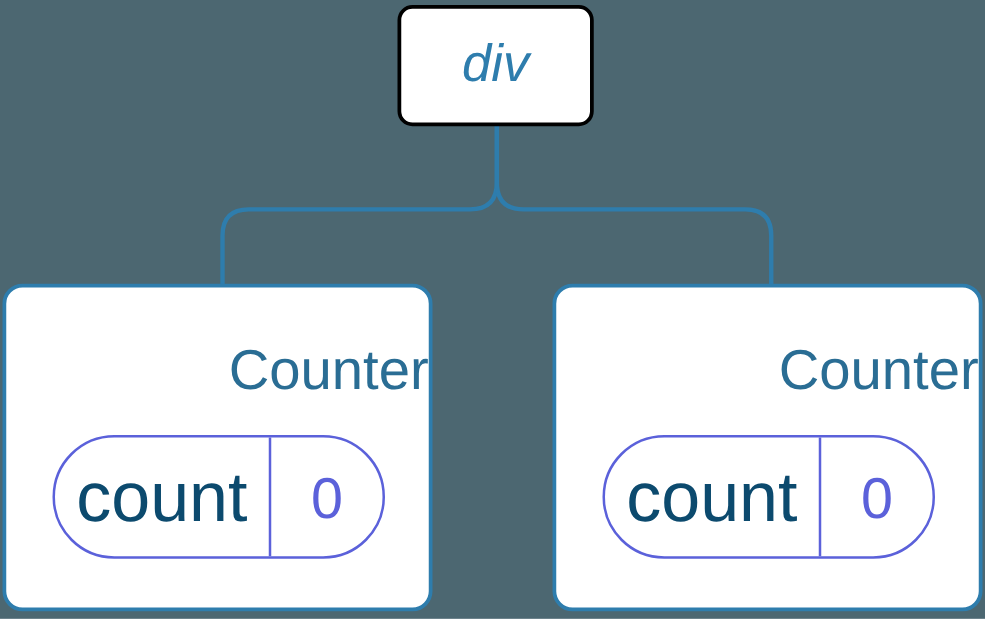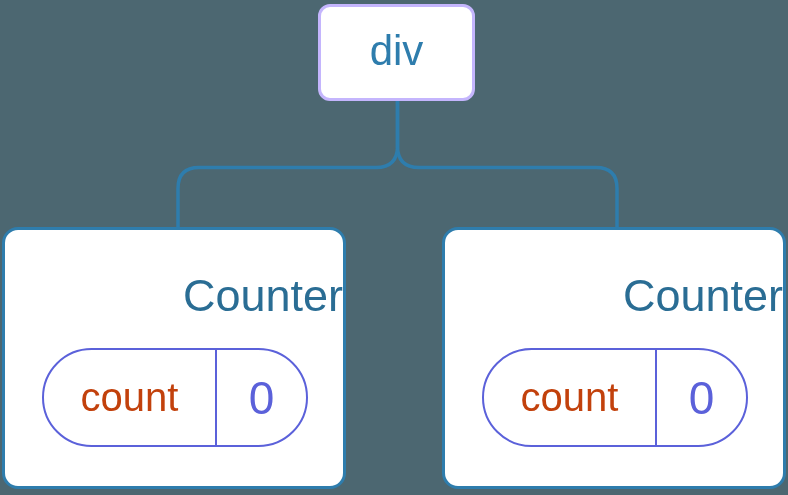--- a/index.html
+++ b/index.html
@@ -21,25 +21,26 @@
     display: block;
   }
   .node-root {
     position: absolute;
     left: 318px;
     top: 4px;
     width: 157px;
     height: 97px;
     box-sizing: border-box;
     background: #FFFFFF;
-    border: 3px solid #c4b5fd;
+    border: 3px solid #000000;
     border-radius: 12px;
     display: flex;
     align-items: center;
     justify-content: center;
+    font-style: italic;
   }
   .node-root-label {
     font-size: 42px;
     font-weight: 500;
     color: #2E7DAD;
     padding-bottom: 4px;
   }
   .card {
     position: absolute;
     top: 227px;
@@ -75,23 +76,23 @@
     display: flex;
     background: #FFFFFF;
   }
   .state-key {
     width: 171px;
     box-sizing: content-box;
     border-right: 2px solid #5B61DA;
     display: flex;
     align-items: center;
     justify-content: center;
-    font-size: 40px;
+    font-size: 56px;
     font-weight: 400;
-    color: #c2410c;
+    color: #0c4a6e;
   }
   .state-value {
     flex: 1;
     display: flex;
     align-items: center;
     justify-content: center;
     font-size: 46px;
     font-weight: 400;
     color: #5B61DA;
   }

